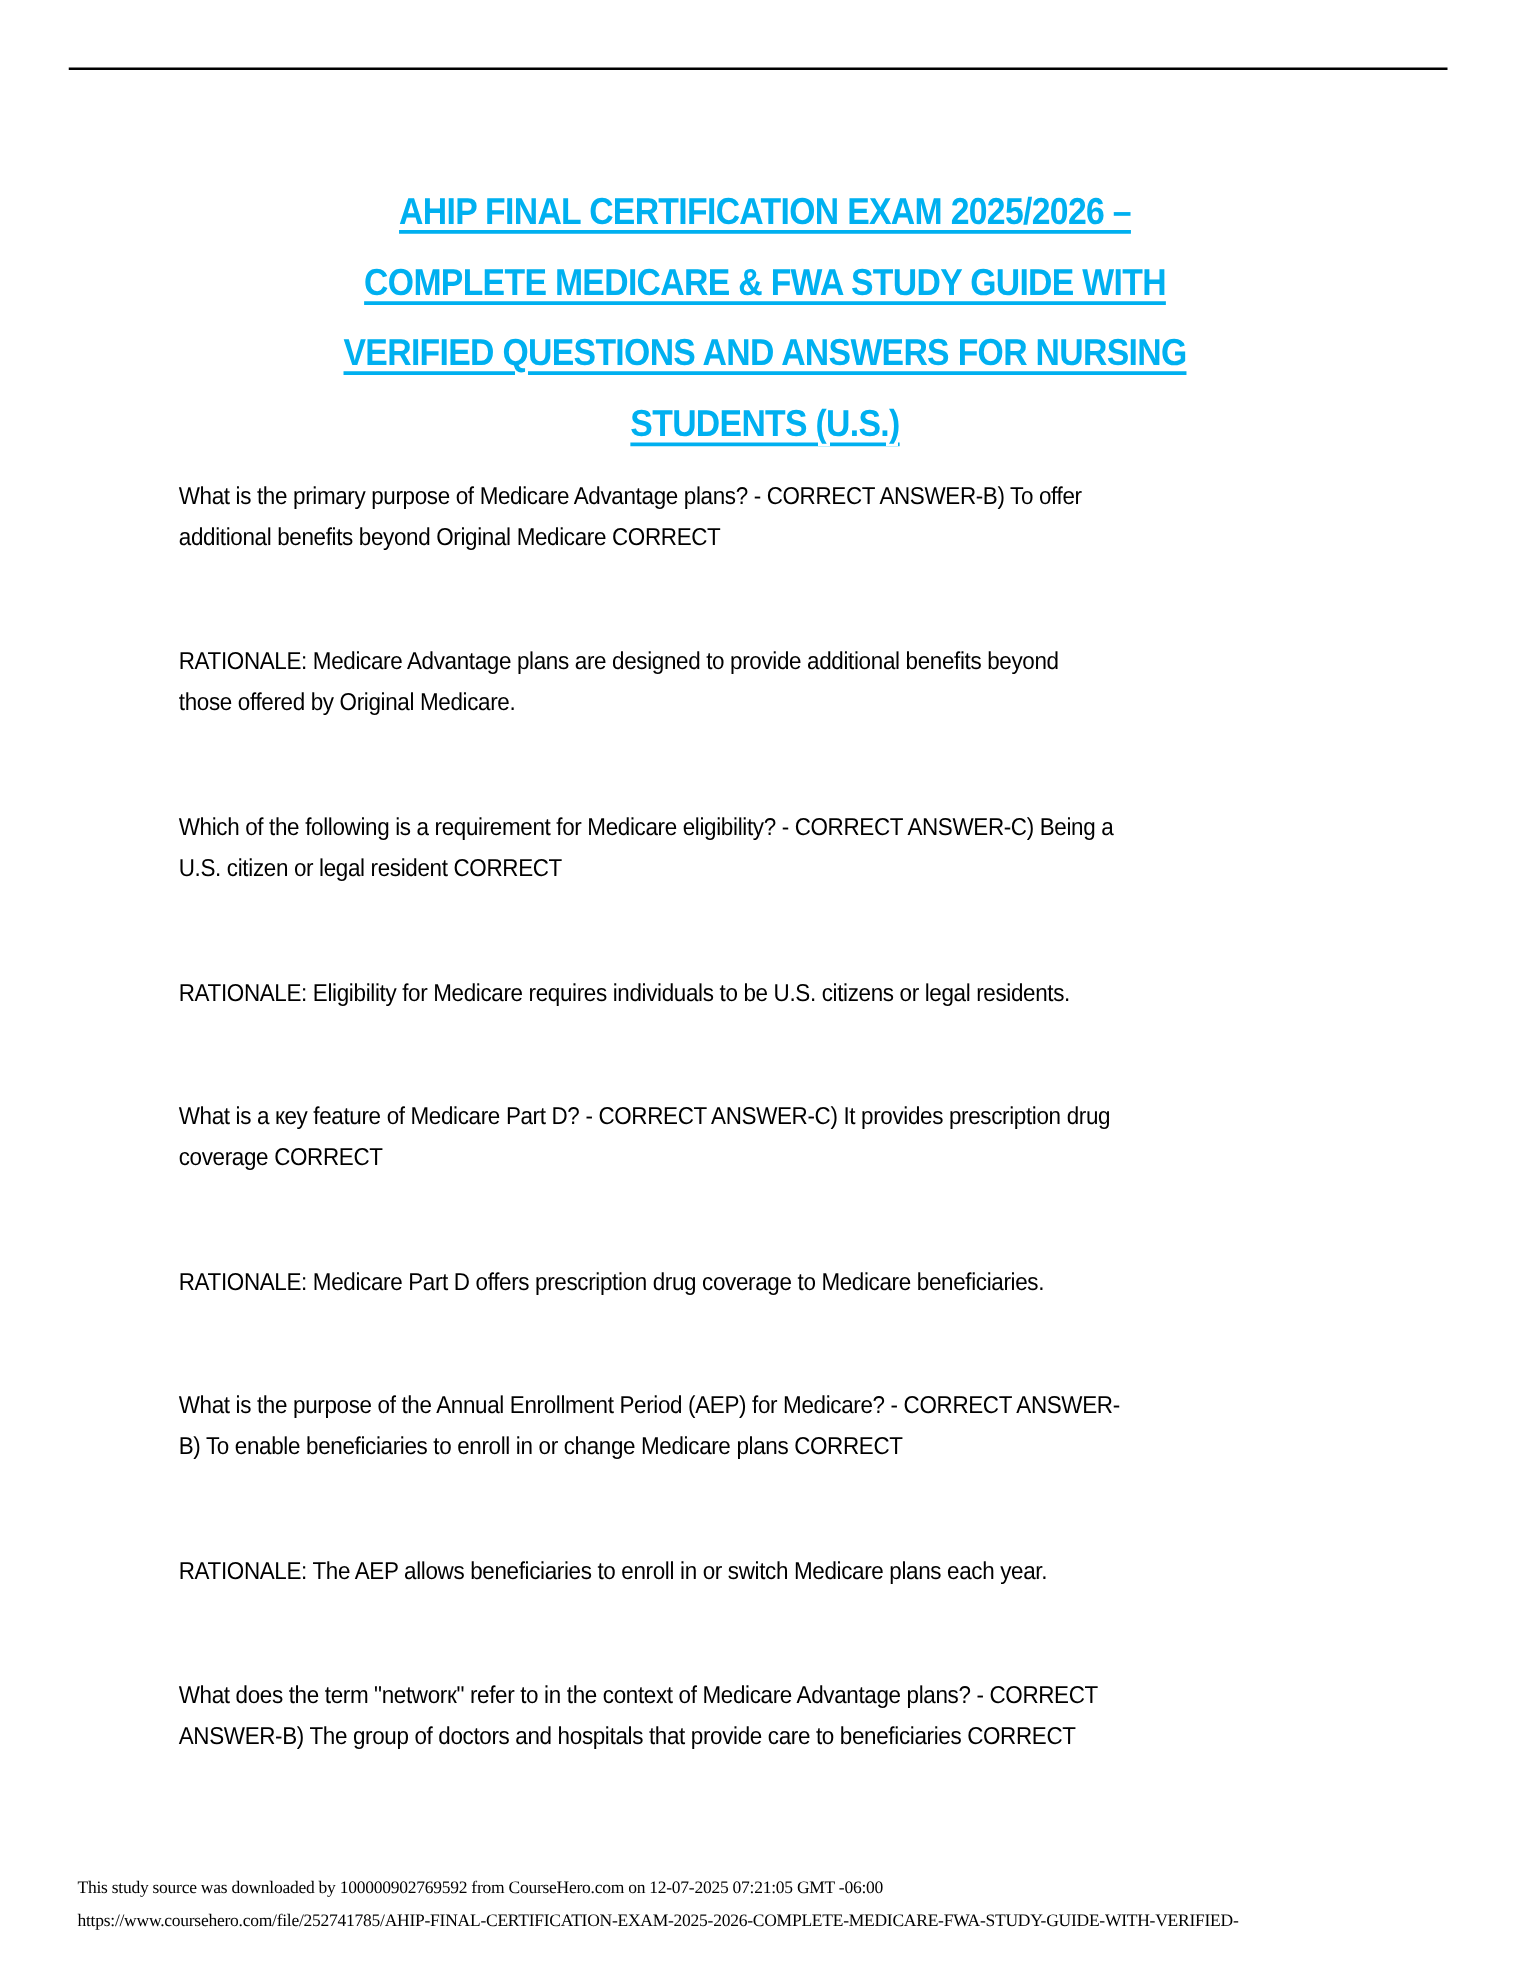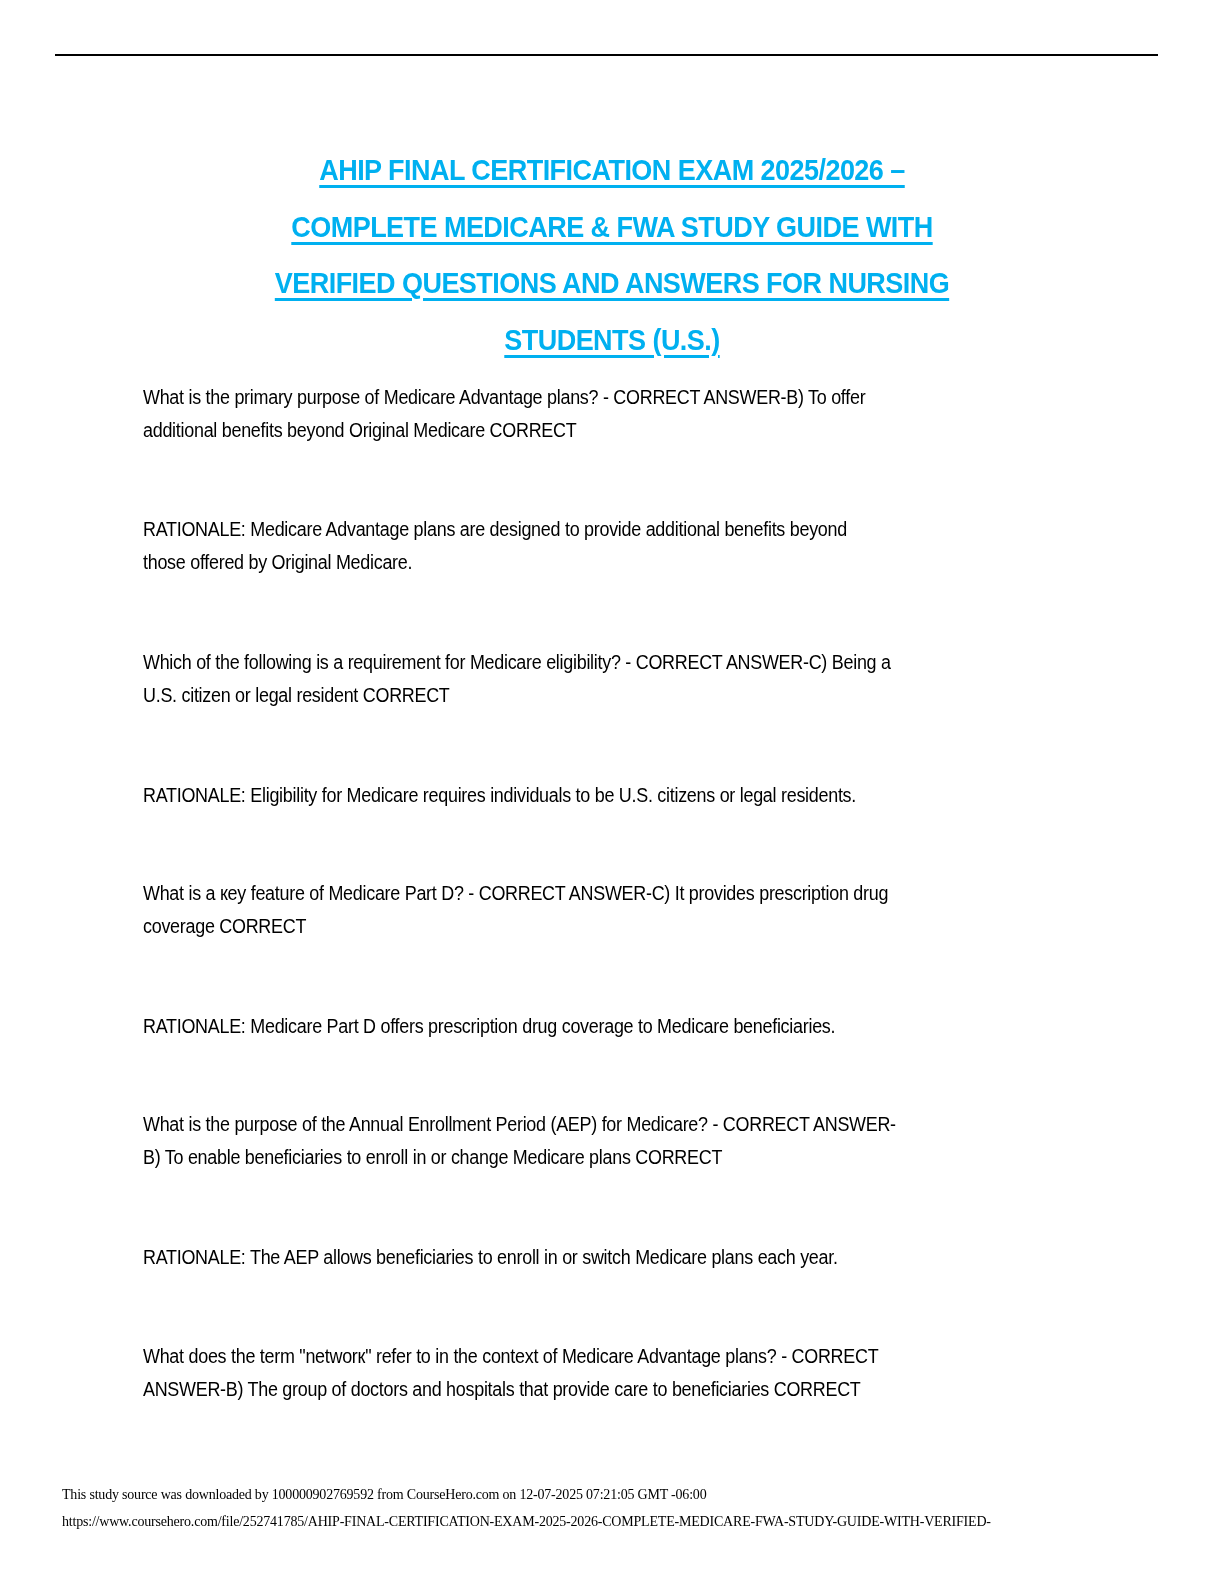--- a/index.html
+++ b/index.html
@@ -58,20 +58,21 @@
       margin: 0;
     }
     .footer-note {
       position: absolute;
       left: 62px;
       font-family: "Liberation Serif", "DejaVu Serif", serif;
       font-size: 14px;
       color: #000;
       white-space: nowrap;
       letter-spacing: -0.2px;
+      margin-top: 16px;
     }
   </style>
 </head>
 <body>
 
 <div class="top-rule"></div>
 
 <div class="title">
   <span class="title-line">AHIP FINAL CERTIFICATION EXAM 2025/2026 –</span>
   <span class="title-line">COMPLETE MEDICARE &amp; FWA STUDY GUIDE WITH</span>

